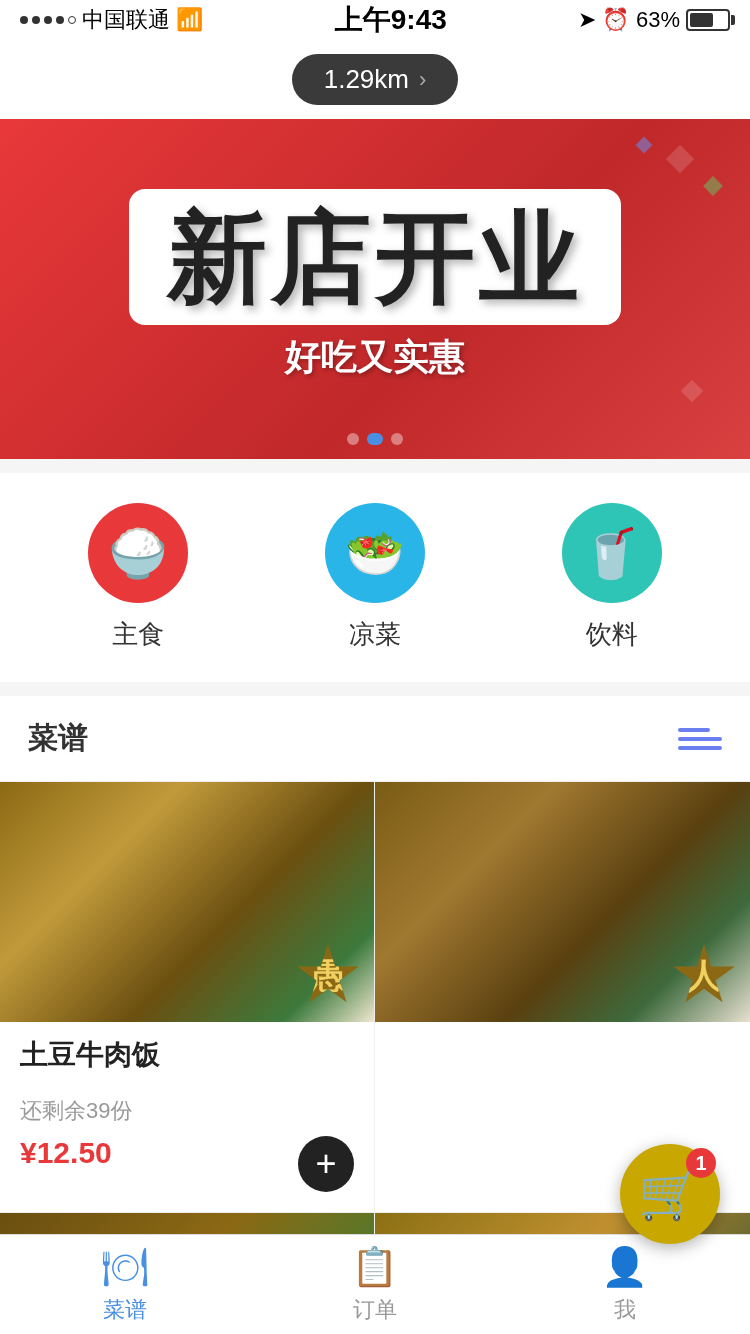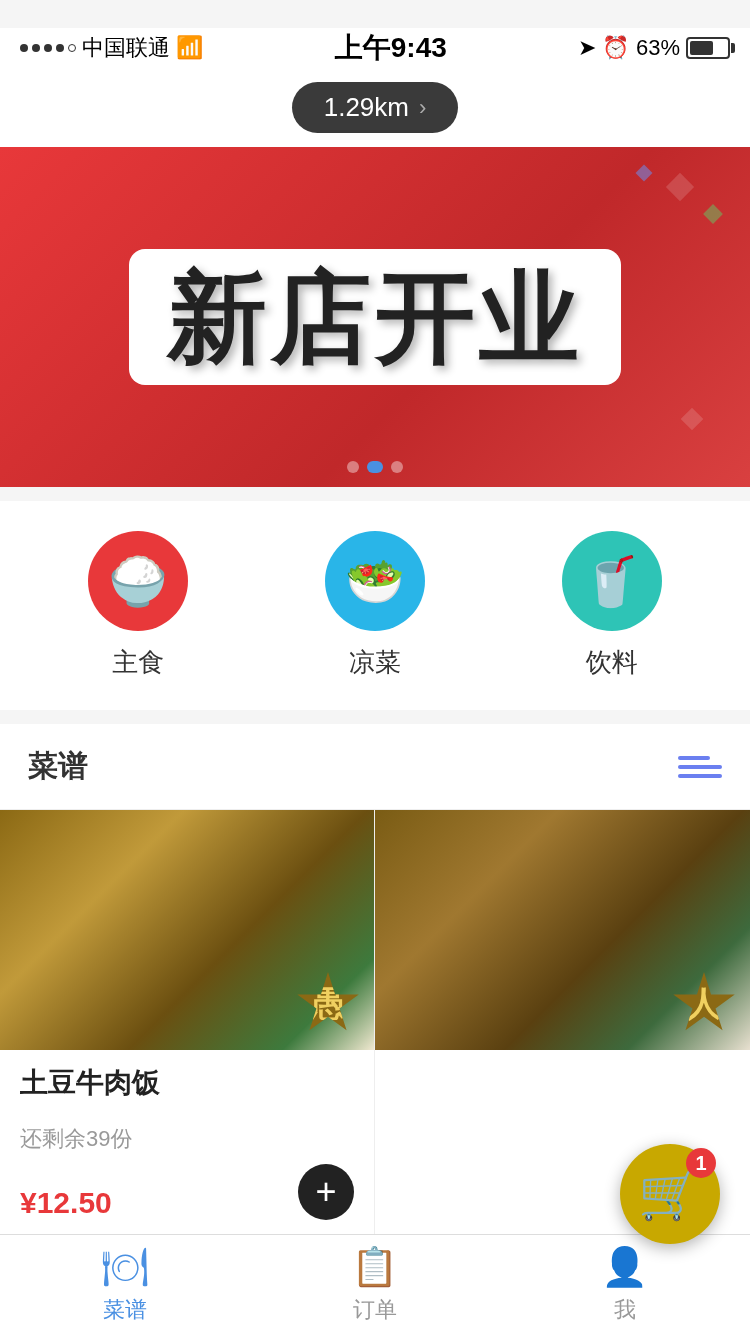--- a/index.html
+++ b/index.html
@@ -15,21 +15,20 @@
     
     .status-bar {
       width: 750px;
       height: 40px;
       background: #fff;
       display: flex;
       align-items: center;
       justify-content: space-between;
       padding: 0 20px;
       font-size: 24px;
-      margin-top: 28px;
     }
     .status-left { display: flex; align-items: center; gap: 6px; font-size: 22px; }
     .status-center { font-size: 28px; font-weight: 600; }
     .status-right { display: flex; align-items: center; gap: 6px; font-size: 22px; }
     .battery {
       width: 44px; height: 22px; border: 2px solid #333; border-radius: 4px; position: relative;
       display: flex; align-items: center; padding: 2px;
     }
     .battery::after {
       content: ''; position: absolute; right: -7px; top: 50%; transform: translateY(-50%);
@@ -239,21 +238,21 @@
       justify-content: center;
       color: #f0d060;
       font-size: 34px;
       font-weight: 900;
     }
     .food-info { padding: 14px 20px 0; }
     .food-name { font-size: 28px; font-weight: 600; color: #222; margin-bottom: 22px; }
     .food-remaining { font-size: 22px; color: #999; margin-bottom: 10px; }
     .food-price-row {
       display: flex;
-      align-items: flex-end;
+      align-items: flex-start;
       justify-content: space-between;
     }
     .food-price { font-size: 30px; font-weight: 700; color: #e8383a; }
 
     .add-btn {
       width: 56px; height: 56px;
       background: #222;
       border-radius: 50%;
       display: flex;
       align-items: center;
@@ -380,20 +379,21 @@
 
 <div class="banner">
   <div class="banner-bg-shapes">
     <div class="banner-diamond d1"></div>
     <div class="banner-diamond d2"></div>
     <div class="banner-diamond d3"></div>
     <div class="banner-diamond d4"></div>
   </div>
   <div class="banner-text-container">
     <div class="banner-main-text">新店开业</div>
+    <div class="banner-sub-text">好吃又实惠</div>
   </div>
   <div class="banner-dots">
     <div class="banner-dot"></div>
     <div class="banner-dot active"></div>
     <div class="banner-dot"></div>
   </div>
 </div>
 
 <div class="category-row">
   <div class="category-item">

